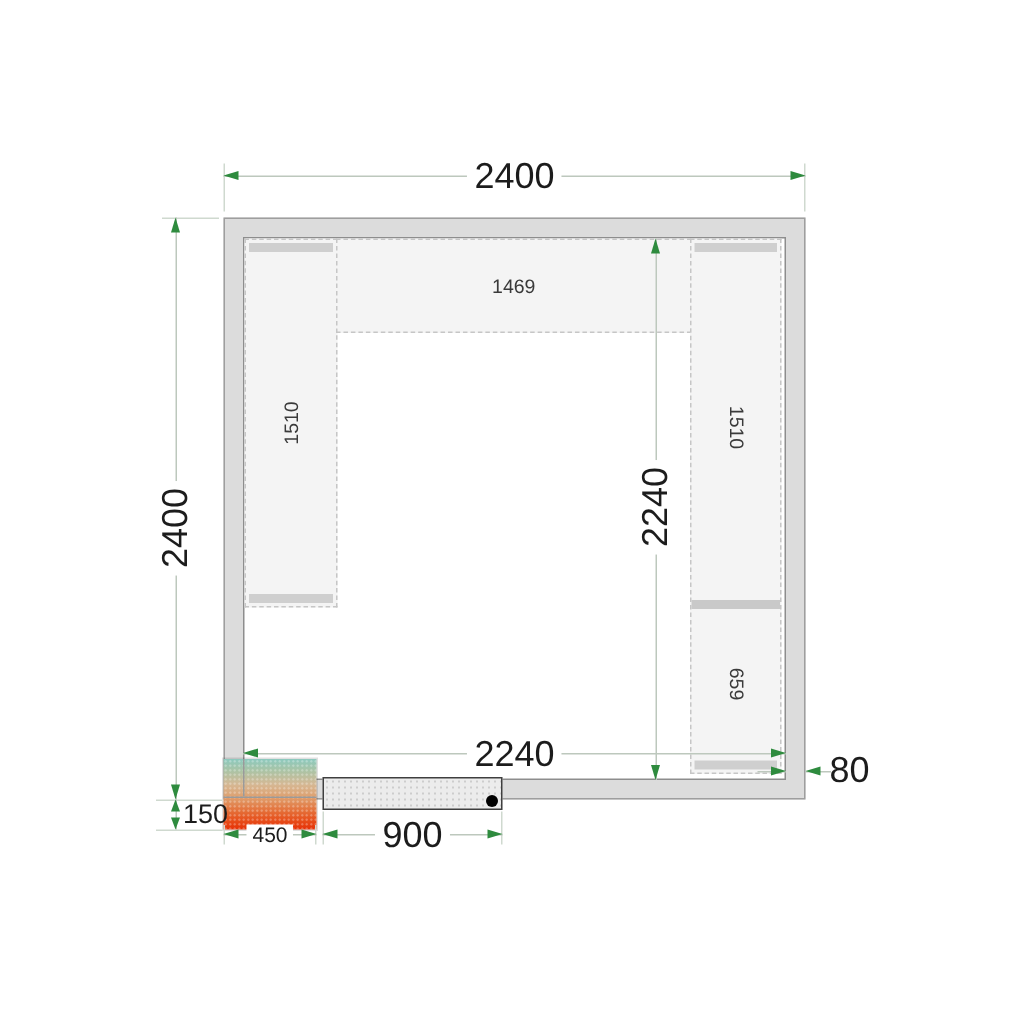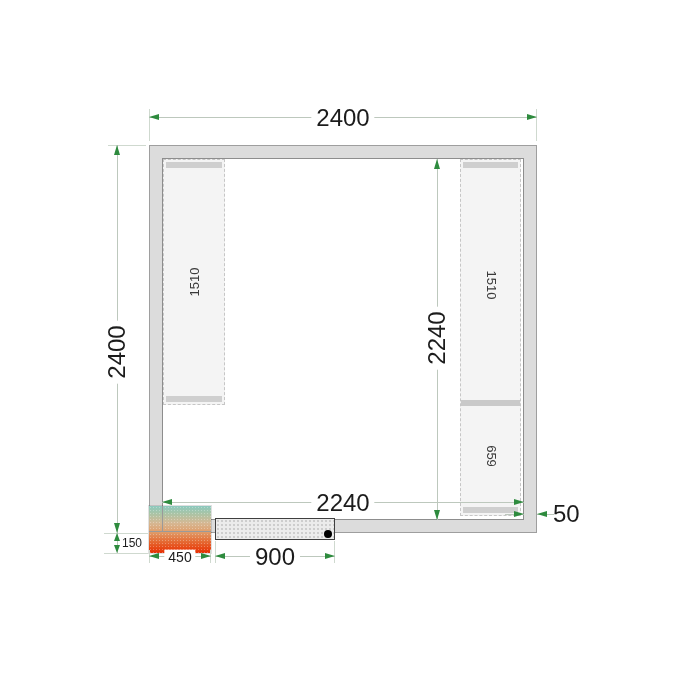--- a/index.html
+++ b/index.html
@@ -50,34 +50,37 @@
   .arw.u{border-width:0 3.5px 10px 3.5px;border-color:transparent transparent #2e8b3e transparent;}
   .arw.d{border-width:10px 3.5px 0 3.5px;border-color:#2e8b3e transparent transparent transparent;}
   .arw.us{border-width:0 3px 8px 3px;border-color:transparent transparent #2e8b3e transparent;}
   .arw.ds{border-width:8px 3px 0 3px;border-color:#2e8b3e transparent transparent transparent;}
 
   .dimlab{position:absolute;transform:translate(-50%,-50%);background:#fff;padding:0 5px;
           font-size:24px;color:#1c1c1c;line-height:1.05;white-space:nowrap;}
   .dimlab.sm{font-size:14px;padding:0 4px;}
   .dimlab.rot{transform:translate(-50%,-50%) rotate(-90deg);}
   .sidelab{position:absolute;transform:translateY(-50%);font-size:24px;color:#1c1c1c;white-space:nowrap;}
-  .sidelab.sm{font-size:12px;}
+  .sidelab.sm{font-size:18px;}
 </style>
 </head>
 <body>
 
 <div class="canvas">
 
   <div class="abs outer-wall"></div>
   <div class="abs inner-floor"></div>
 
   <div class="abs shelf shelf-left">
     <div class="cap cap-t"></div>
     <div class="cap cap-b"></div>
     <div class="shelflab lab-rot-ccw">1510</div>
+  </div>
+  <div class="abs shelf shelf-top">
+    <div class="shelflab lab-center">1469</div>
   </div>
   <div class="abs shelf shelf-right">
     <div class="cap cap-t"></div>
     <div class="divider"></div>
     <div class="cap cap-b"></div>
     <div class="shelflab lab-rot-cw1">1510</div>
     <div class="shelflab lab-rot-cw2">659</div>
   </div>
 
   <div class="abs unit"></div>
@@ -122,18 +125,18 @@
   <div class="arw ds" style="left:114px;top:545px;"></div>
   <div class="arw l" style="left:149px;top:553px;"></div>
   <div class="arw r" style="left:201px;top:553px;"></div>
   <div class="arw l" style="left:215px;top:553px;"></div>
   <div class="arw r" style="left:325px;top:553px;"></div>
 
   <div class="dimlab" style="left:343px;top:118px;">2400</div>
   <div class="dimlab rot" style="left:117px;top:352px;">2400</div>
   <div class="dimlab rot" style="left:437px;top:338px;">2240</div>
   <div class="dimlab" style="left:343px;top:503px;">2240</div>
-  <div class="sidelab" style="left:553px;top:514px;">50</div>
+  <div class="sidelab" style="left:553px;top:514px;">80</div>
   <div class="sidelab sm" style="left:122px;top:543px;">150</div>
   <div class="dimlab sm" style="left:180px;top:557px;">450</div>
   <div class="dimlab" style="left:275px;top:557px;">900</div>
 
 </div>
 
 </body></html>

